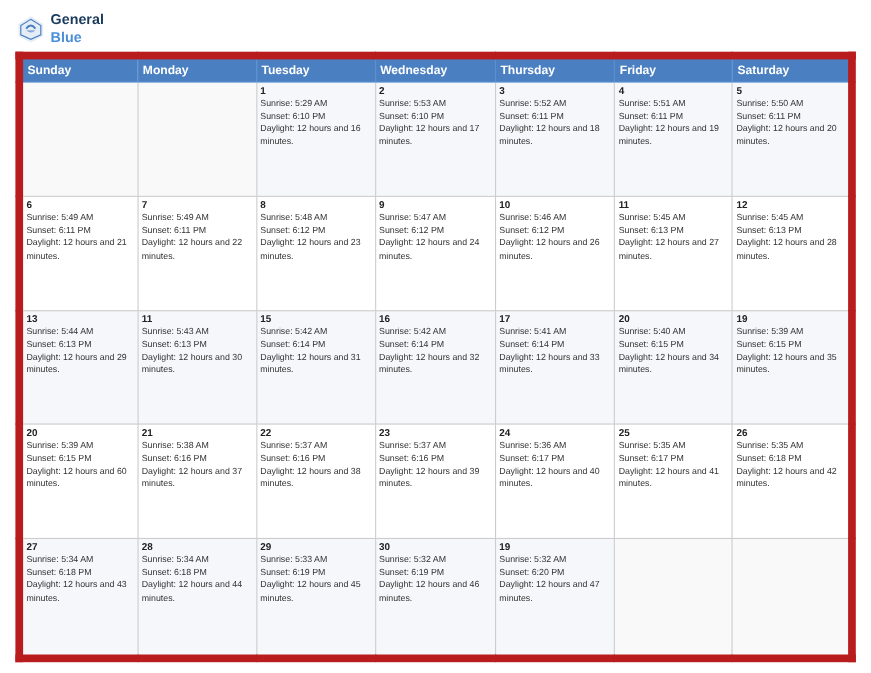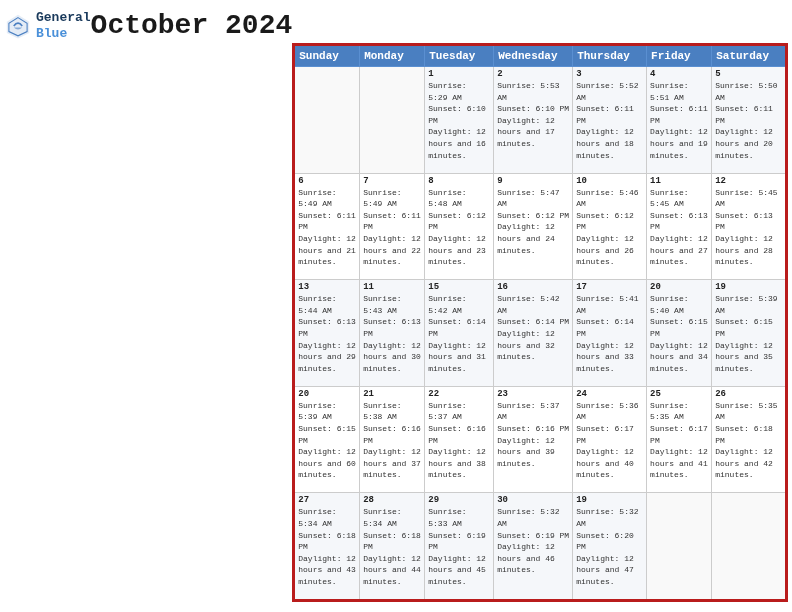--- a/index.html
+++ b/index.html
@@ -6,24 +6,23 @@
     body {
       font-family: Arial, sans-serif;
       background: #fff;
       width: 792px;
       height: 612px;
       overflow: hidden;
     }
     .page {
       width: 792px;
       height: 612px;
-      padding: 10px 4px;
+      padding: 10px 14px;
       display: flex;
-      flex-direction: row;
-      font-family: Liberation Mono, monospace;
+      flex-direction: column;
     }
     .header {
       display: flex;
       align-items: flex-start;
       justify-content: space-between;
       margin-bottom: 6px;
     }
     .logo {
       display: flex;
       align-items: center;
@@ -51,22 +50,21 @@
       color: #1a1a1a;
     }
     .subtitle {
       font-size: 13px;
       color: #333;
     }
     .calendar {
       width: 100%;
       flex: 1;
       border-collapse: collapse;
-      border: 3px solid #b91c1c;
-      margin-top: 33px;
+      border: 7px solid #b91c1c;
     }
     .calendar th {
       background: #4a7fc1;
       color: #fff;
       font-size: 11px;
       font-weight: bold;
       padding: 4px 4px;
       text-align: left;
       border: 1px solid #5a8fd1;
     }
@@ -111,21 +109,20 @@
         <polygon points="20,8 33,16 33,28 20,34 7,28 7,16" fill="none" stroke="#4a7fc1" stroke-width="1.5"></polygon>
         <path d="M14,20 Q20,12 26,20" fill="none" stroke="#4a7fc1" stroke-width="2.5"></path>
         <path d="M14,22 Q20,28 26,22" fill="#4a7fc1" opacity="0.6"></path>
       </svg>
       <div class="logo-text">
         <div>General</div>
         <div><span>Blue</span></div>
       </div>
     </div>
     <div class="title-block">
-      <div class="month-title">October 2024</div>
     </div>
   </div>
 
   <table class="calendar">
     <thead>
       <tr>
         <th>Sunday</th>
         <th>Monday</th>
         <th>Tuesday</th>
         <th>Wednesday</th>

